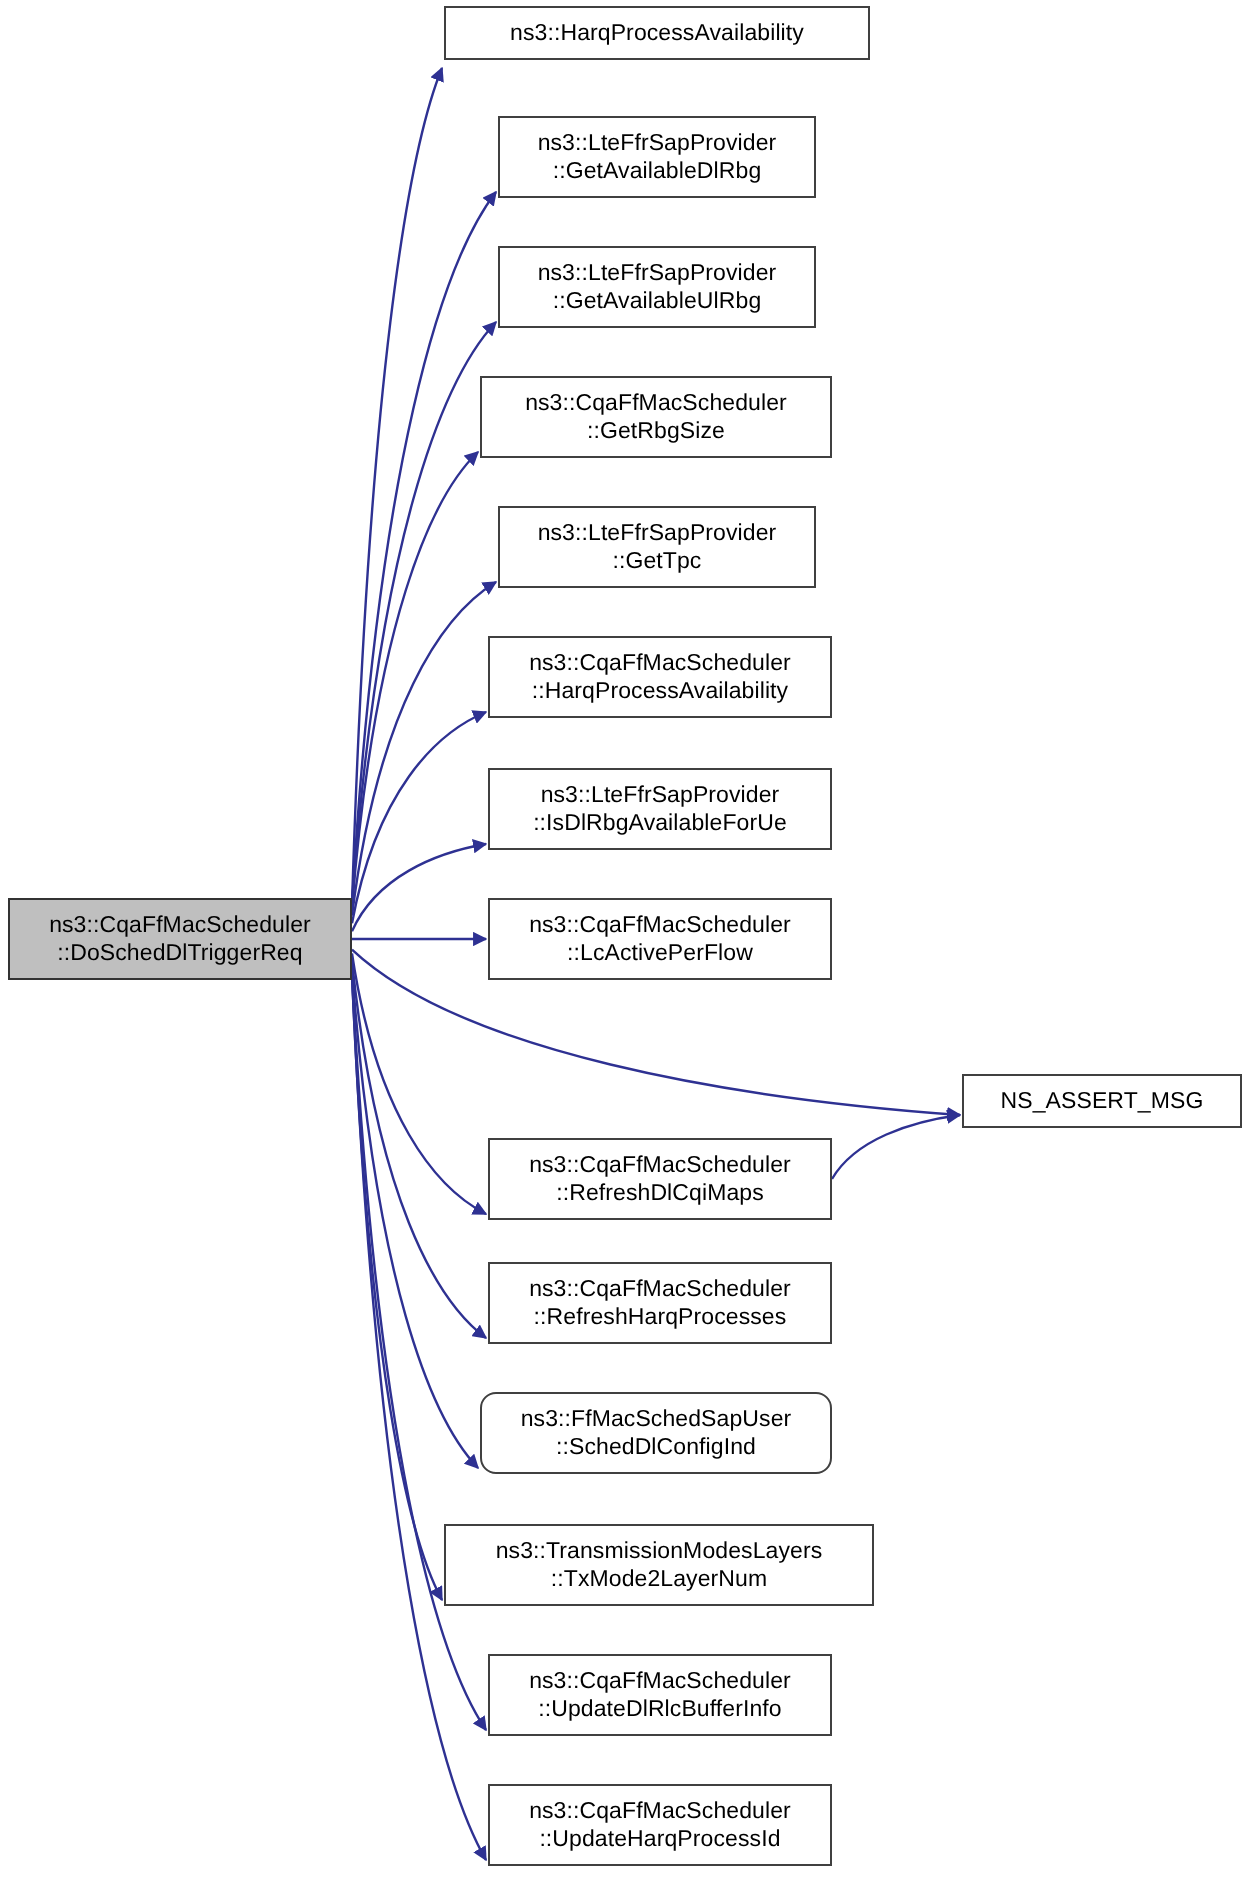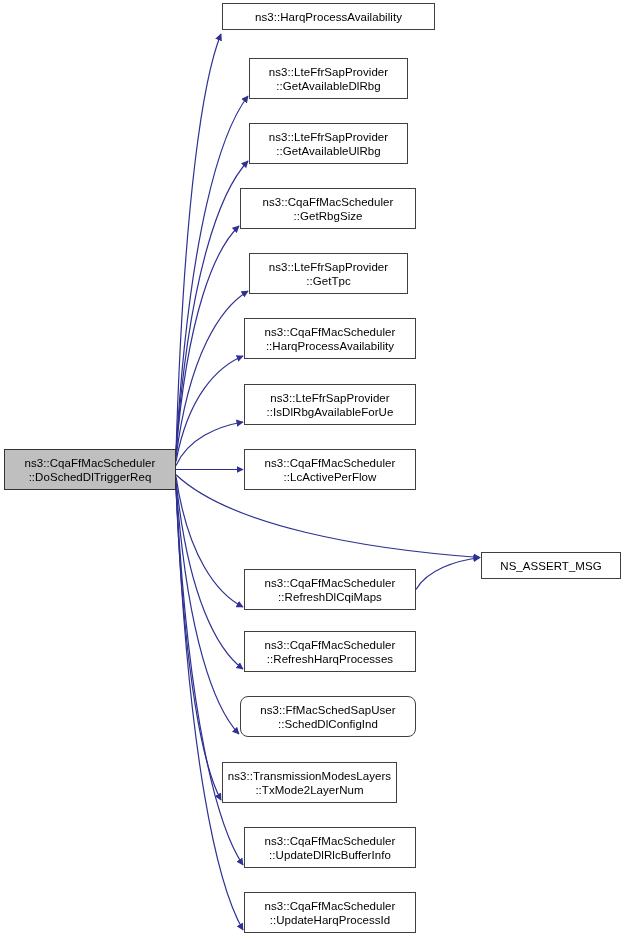--- a/index.html
+++ b/index.html
@@ -88,26 +88,26 @@
     <div class="node" style="left: 240px; top: 188px; width: 176px; height: 41px;"><span class="node-label">ns3::CqaFfMacScheduler
 ::GetRbgSize</span></div>
     <div class="node" style="left: 249px; top: 253px; width: 159px; height: 41px;"><span class="node-label">ns3::LteFfrSapProvider
 ::GetTpc</span></div>
     <div class="node" style="left: 244px; top: 318px; width: 172px; height: 41px;"><span class="node-label">ns3::CqaFfMacScheduler
 ::HarqProcessAvailability</span></div>
     <div class="node" style="left: 244px; top: 384px; width: 172px; height: 41px;"><span class="node-label">ns3::LteFfrSapProvider
 ::IsDlRbgAvailableForUe</span></div>
     <div class="node" style="left: 244px; top: 449px; width: 172px; height: 41px;"><span class="node-label">ns3::CqaFfMacScheduler
 ::LcActivePerFlow</span></div>
-    <div class="node" style="left: 481px; top: 552px; width: 140px; height: 27px;"><span class="node-label">NS_ASSERT_MSG</span></div>
+    <div class="node" style="left: 481px; top: 537px; width: 140px; height: 27px;"><span class="node-label">NS_ASSERT_MSG</span></div>
     <div class="node" style="left: 244px; top: 569px; width: 172px; height: 41px;"><span class="node-label">ns3::CqaFfMacScheduler
 ::RefreshDlCqiMaps</span></div>
     <div class="node" style="left: 244px; top: 631px; width: 172px; height: 41px;"><span class="node-label">ns3::CqaFfMacScheduler
 ::RefreshHarqProcesses</span></div>
     <div class="node" style="left: 240px; top: 696px; width: 176px; height: 41px; border-radius: 8px;"><span class="node-label">ns3::FfMacSchedSapUser
 ::SchedDlConfigInd</span></div>
-    <div class="node" style="left: 222px; top: 762px; width: 175px; height: 41px;"><span class="node-label">ns3::TransmissionModesLayers
+    <div class="node" style="left: 222px; top: 762px; width: 215px; height: 41px;"><span class="node-label">ns3::TransmissionModesLayers
 ::TxMode2LayerNum</span></div>
     <div class="node" style="left: 244px; top: 827px; width: 172px; height: 41px;"><span class="node-label">ns3::CqaFfMacScheduler
 ::UpdateDlRlcBufferInfo</span></div>
     <div class="node" style="left: 244px; top: 892px; width: 172px; height: 41px;"><span class="node-label">ns3::CqaFfMacScheduler
 ::UpdateHarqProcessId</span></div>
   </div>
 
 </body></html>

